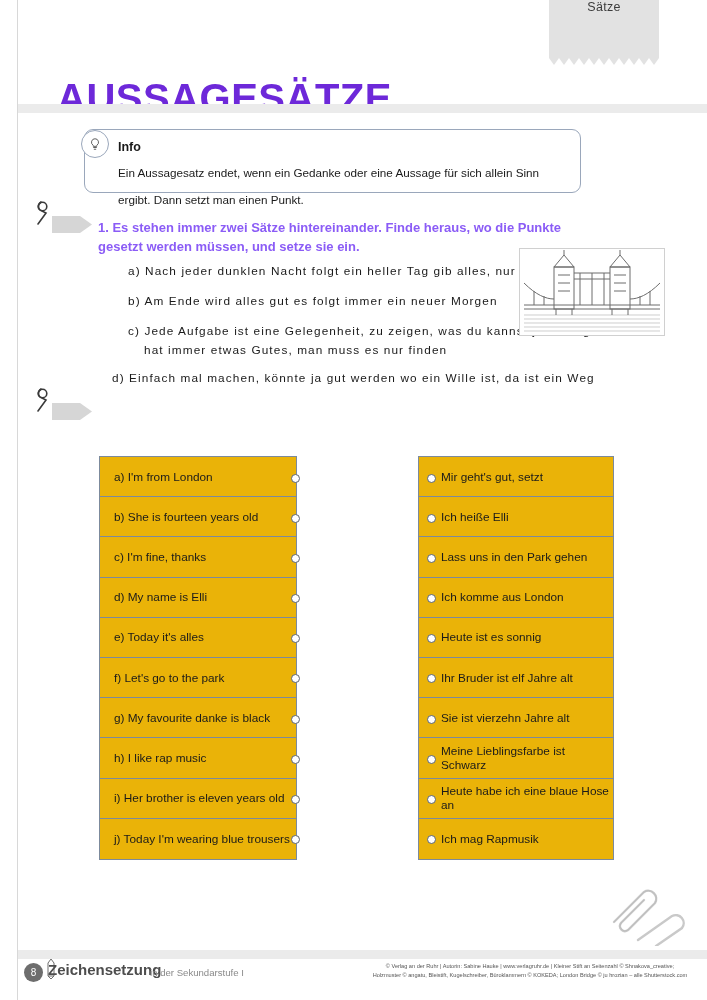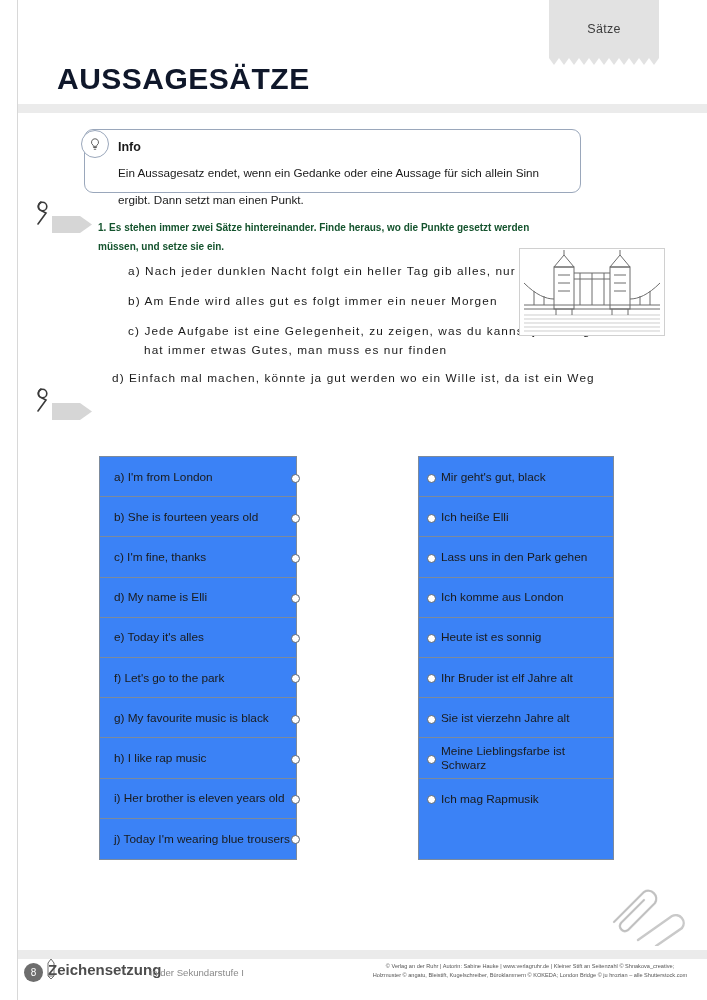--- a/index.html
+++ b/index.html
@@ -32,44 +32,43 @@
   }
   
   .corner-tab {
     position: absolute;
     right: 48px;
     top: 0;
     width: 110px;
     height: 58px;
     background: #e2e2e2;
     display: flex;
-    align-items: center;
     justify-content: center;
   }
   .corner-tab .label {
     font-size: 12.5px;
     color: #3c3c3c;
     letter-spacing: 0.3px;
   }
   .tab-zig {
     position: absolute;
     right: 48px;
     top: 58px;
     width: 110px;
     height: 7px;
   }
   
   .title {
     position: absolute;
     left: 57px;
-    top: 62px;
-    font-size: 30px;
+    top: 76px;
+    font-size: 40px;
     font-weight: bold;
     letter-spacing: 0.5px;
-    color: #0f172a;
+    color: #6d28d9;
     font-family: "Liberation Sans", sans-serif;
   }
   .title-rule {
     position: absolute;
     left: 18px;
     top: 104px;
     width: 689px;
     height: 9px;
     background: #ebebeb;
   }
@@ -121,24 +120,24 @@
     width: 22px;
     height: 26px;
   }
   .arrow {
     position: absolute;
     width: 40px;
     height: 17px;
   }
   .task-heading {
     position: absolute;
-    font-size: 10px;
+    font-size: 13px;
     font-weight: bold;
     line-height: 19px;
-    color: #14532d;
+    color: #8b5cf6;
   }
   .task1-heading { left: 98px; top: 218px; width: 470px; }
   .task2-heading { left: 98px; top: 405px; width: 470px; }
 
   .sentence {
     position: absolute;
     font-size: 11.8px;
     color: #1a1a1a;
     letter-spacing: 1.1px;
   }
@@ -155,21 +154,21 @@
     top: 248px;
     width: 144px;
     height: 86px;
     border: 1px solid #d0d0d0;
     background: #fdfdfd;
   }
   
   .match-col {
     position: absolute;
     border: 1px solid #7c8a9c;
-    background: #3b82f6;
+    background: #eab308;
   }
   .col-left { left: 99px; top: 456px; width: 196px; height: 402px; }
   .col-right { left: 418px; top: 456px; width: 194px; height: 402px; }
   .match-row {
     height: 40.2px;
     border-bottom: 1px solid #7c8a9c;
     display: flex;
     align-items: center;
     box-sizing: border-box;
     position: relative;
@@ -373,41 +372,41 @@
       </div>
     <div class="match-row">
         <span class="txt">e) Today it's alles</span>
         <span class="dot"></span>
       </div>
     <div class="match-row">
         <span class="txt">f) Let's go to the park</span>
         <span class="dot"></span>
       </div>
     <div class="match-row">
-        <span class="txt">g) My favourite music is black</span>
+        <span class="txt">g) My favourite danke is black</span>
         <span class="dot"></span>
       </div>
     <div class="match-row">
         <span class="txt">h) I like rap music</span>
         <span class="dot"></span>
       </div>
     <div class="match-row">
         <span class="txt">i) Her brother is eleven years old</span>
         <span class="dot"></span>
       </div>
     <div class="match-row">
         <span class="txt">j) Today I'm wearing blue trousers</span>
         <span class="dot"></span>
       </div>
   </div>
 
   <div class="match-col col-right">
     <div class="match-row">
         <span class="dot"></span>
-        <span class="txt">Mir geht's gut, black</span>
+        <span class="txt">Mir geht's gut, setzt</span>
       </div>
     <div class="match-row">
         <span class="dot"></span>
         <span class="txt">Ich heiße Elli</span>
       </div>
     <div class="match-row">
         <span class="dot"></span>
         <span class="txt">Lass uns in den Park gehen</span>
       </div>
     <div class="match-row">
@@ -422,20 +421,24 @@
         <span class="dot"></span>
         <span class="txt">Ihr Bruder ist elf Jahre alt</span>
       </div>
     <div class="match-row">
         <span class="dot"></span>
         <span class="txt">Sie ist vierzehn Jahre alt</span>
       </div>
     <div class="match-row">
         <span class="dot"></span>
         <span class="txt">Meine Lieblingsfarbe ist Schwarz</span>
+      </div>
+    <div class="match-row">
+        <span class="dot"></span>
+        <span class="txt">Heute habe ich eine blaue Hose an</span>
       </div>
     <div class="match-row">
         <span class="dot"></span>
         <span class="txt">Ich mag Rapmusik</span>
       </div>
   </div>
 
   <svg class="clips" viewBox="0 0 95 70">
     <g fill="none" stroke="#c9c9c9" stroke-width="2.4" stroke-linecap="round">
       <path d="M14 46 L44 16 a8 8 0 0 1 11 11 L28 54 a5 5 0 0 1-7-7 L44 24"></path>

